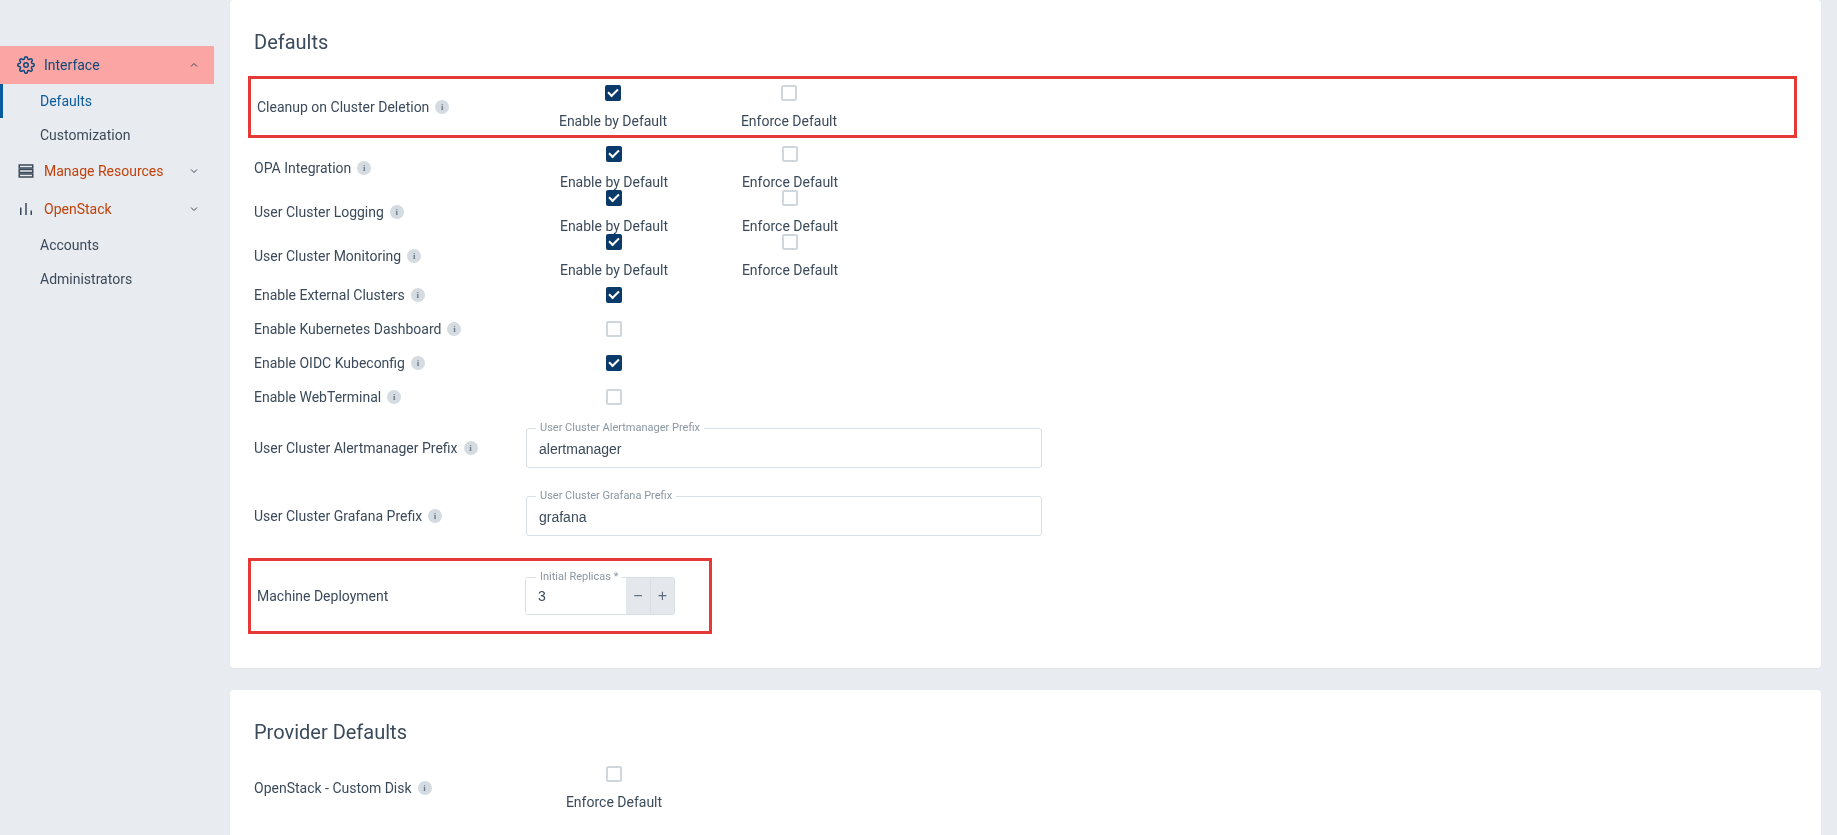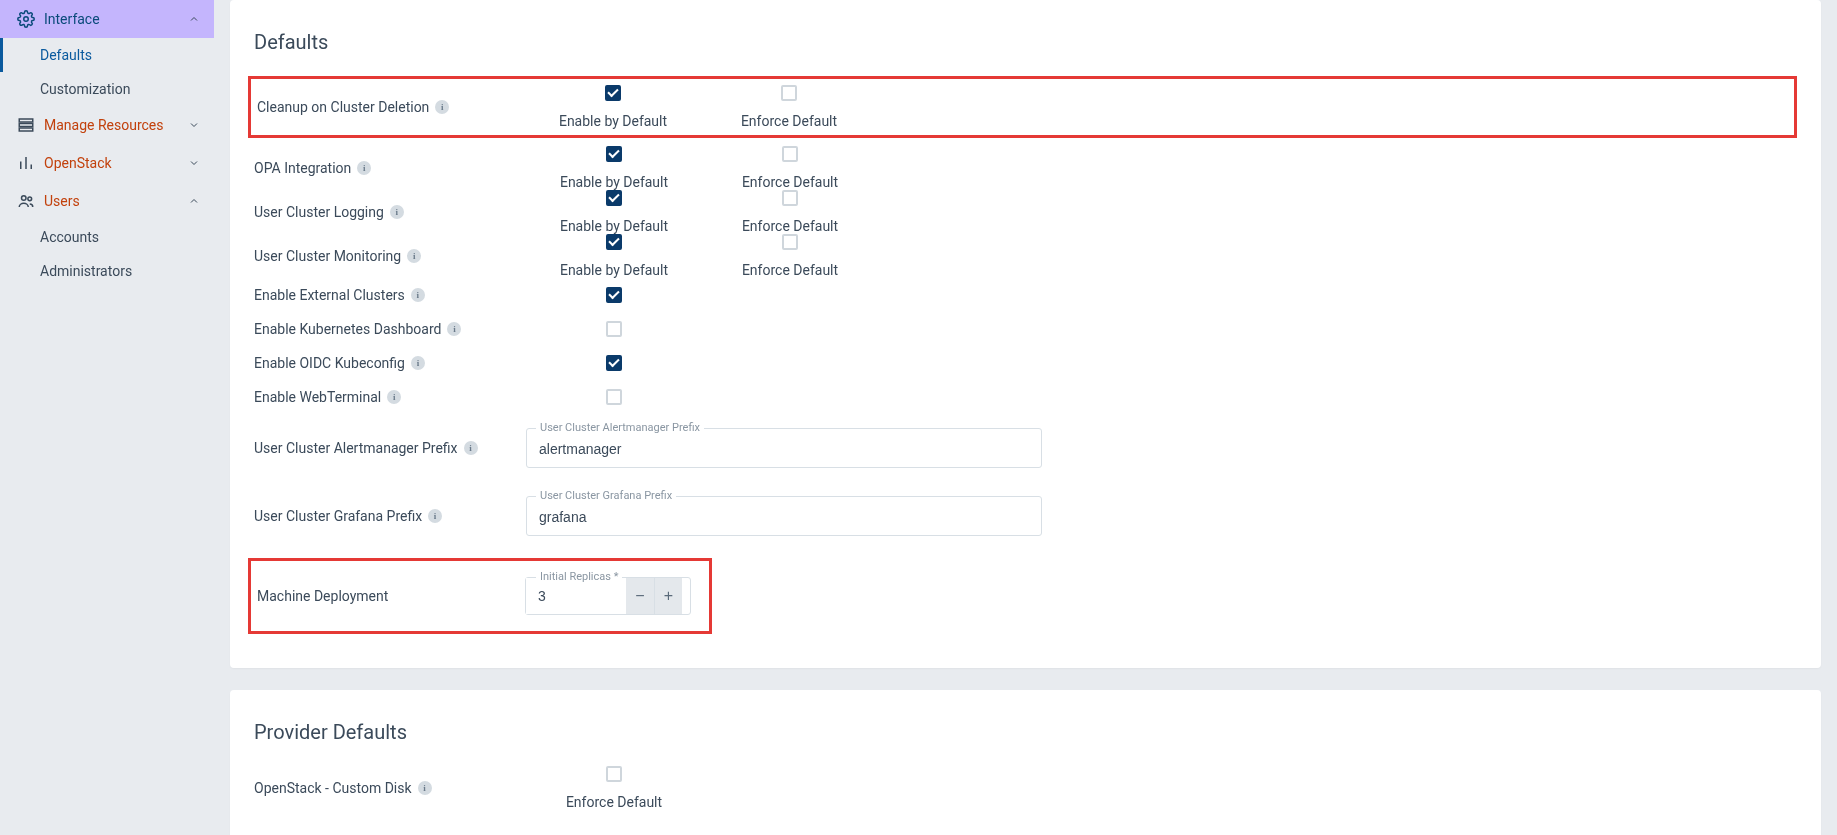--- a/index.html
+++ b/index.html
@@ -22,22 +22,23 @@
 .nav-item {
   display: flex;
   align-items: center;
   padding: 10px 14px;
   cursor: pointer;
   color: #c2410c;
   font-size: 14px;
 }
 .nav-item.parent { font-weight: 400; }
 .nav-item.highlight {
-  background: #c4b5fd;
+  background: #fca5a5;
   color: #0a4a7a;
+  margin-top: 46px;
 }
 .nav-item .icon {
   width: 24px;
   display: inline-flex;
   align-items: center;
   justify-content: center;
   margin-right: 6px;
 }
 .nav-item .label { flex: 1; }
 .nav-item .chev { font-size: 12px; color: #5a6a7a; }
@@ -152,21 +153,21 @@
   font-size: 14px;
   color: #3b4a5a;
   outline: none;
 }
 .row.text-row { margin-top: 14px; margin-bottom: 10px; }
 .stepper {
   display: flex;
   align-items: stretch;
   border: 1px solid #d8dfe5;
   border-radius: 3px;
-  width: 166px;
+  width: 150px;
   height: 38px;
   position: relative;
 }
 .stepper .float-label {
   position: absolute;
   top: -8px;
   left: 10px;
   background: #fff;
   padding: 0 4px;
   font-size: 11px;
@@ -241,36 +242,20 @@
         </svg>
     </span>
     <span class="label">OpenStack</span>
     <span class="chev">
       <svg width="12" height="12" viewBox="0 0 24 24" fill="none" stroke="#3b4a5a" stroke-width="2">
           <polyline points="6 9 12 15 18 9"></polyline>
         </svg>
     </span>
   </div>
 
-  <div class="nav-item parent">
-    <span class="icon">
-      <svg width="18" height="18" viewBox="0 0 24 24" fill="none" stroke="#3b4a5a" stroke-width="2">
-          <circle cx="9" cy="8" r="3"></circle>
-          <path d="M3 20c0-3 3-5 6-5s6 2 6 5"></path>
-          <circle cx="17" cy="9" r="2.5"></circle>
-          <path d="M21 20c0-2.5-2-4-4-4"></path>
-        </svg>
-    </span>
-    <span class="label">Users</span>
-    <span class="chev">
-      <svg width="12" height="12" viewBox="0 0 24 24" fill="none" stroke="#3b4a5a" stroke-width="2">
-          <polyline points="18 15 12 9 6 15"></polyline>
-        </svg>
-    </span>
-  </div>
   <div class="nav-sub">Accounts</div>
   <div class="nav-sub">Administrators</div>
 </div>
 
 <div class="main">
 
   <div class="card">
     <h2>Defaults</h2>
 
     <div class="row highlight-box" style="padding:6px 0 6px 2px; margin-left:-6px; margin-bottom:8px;">

